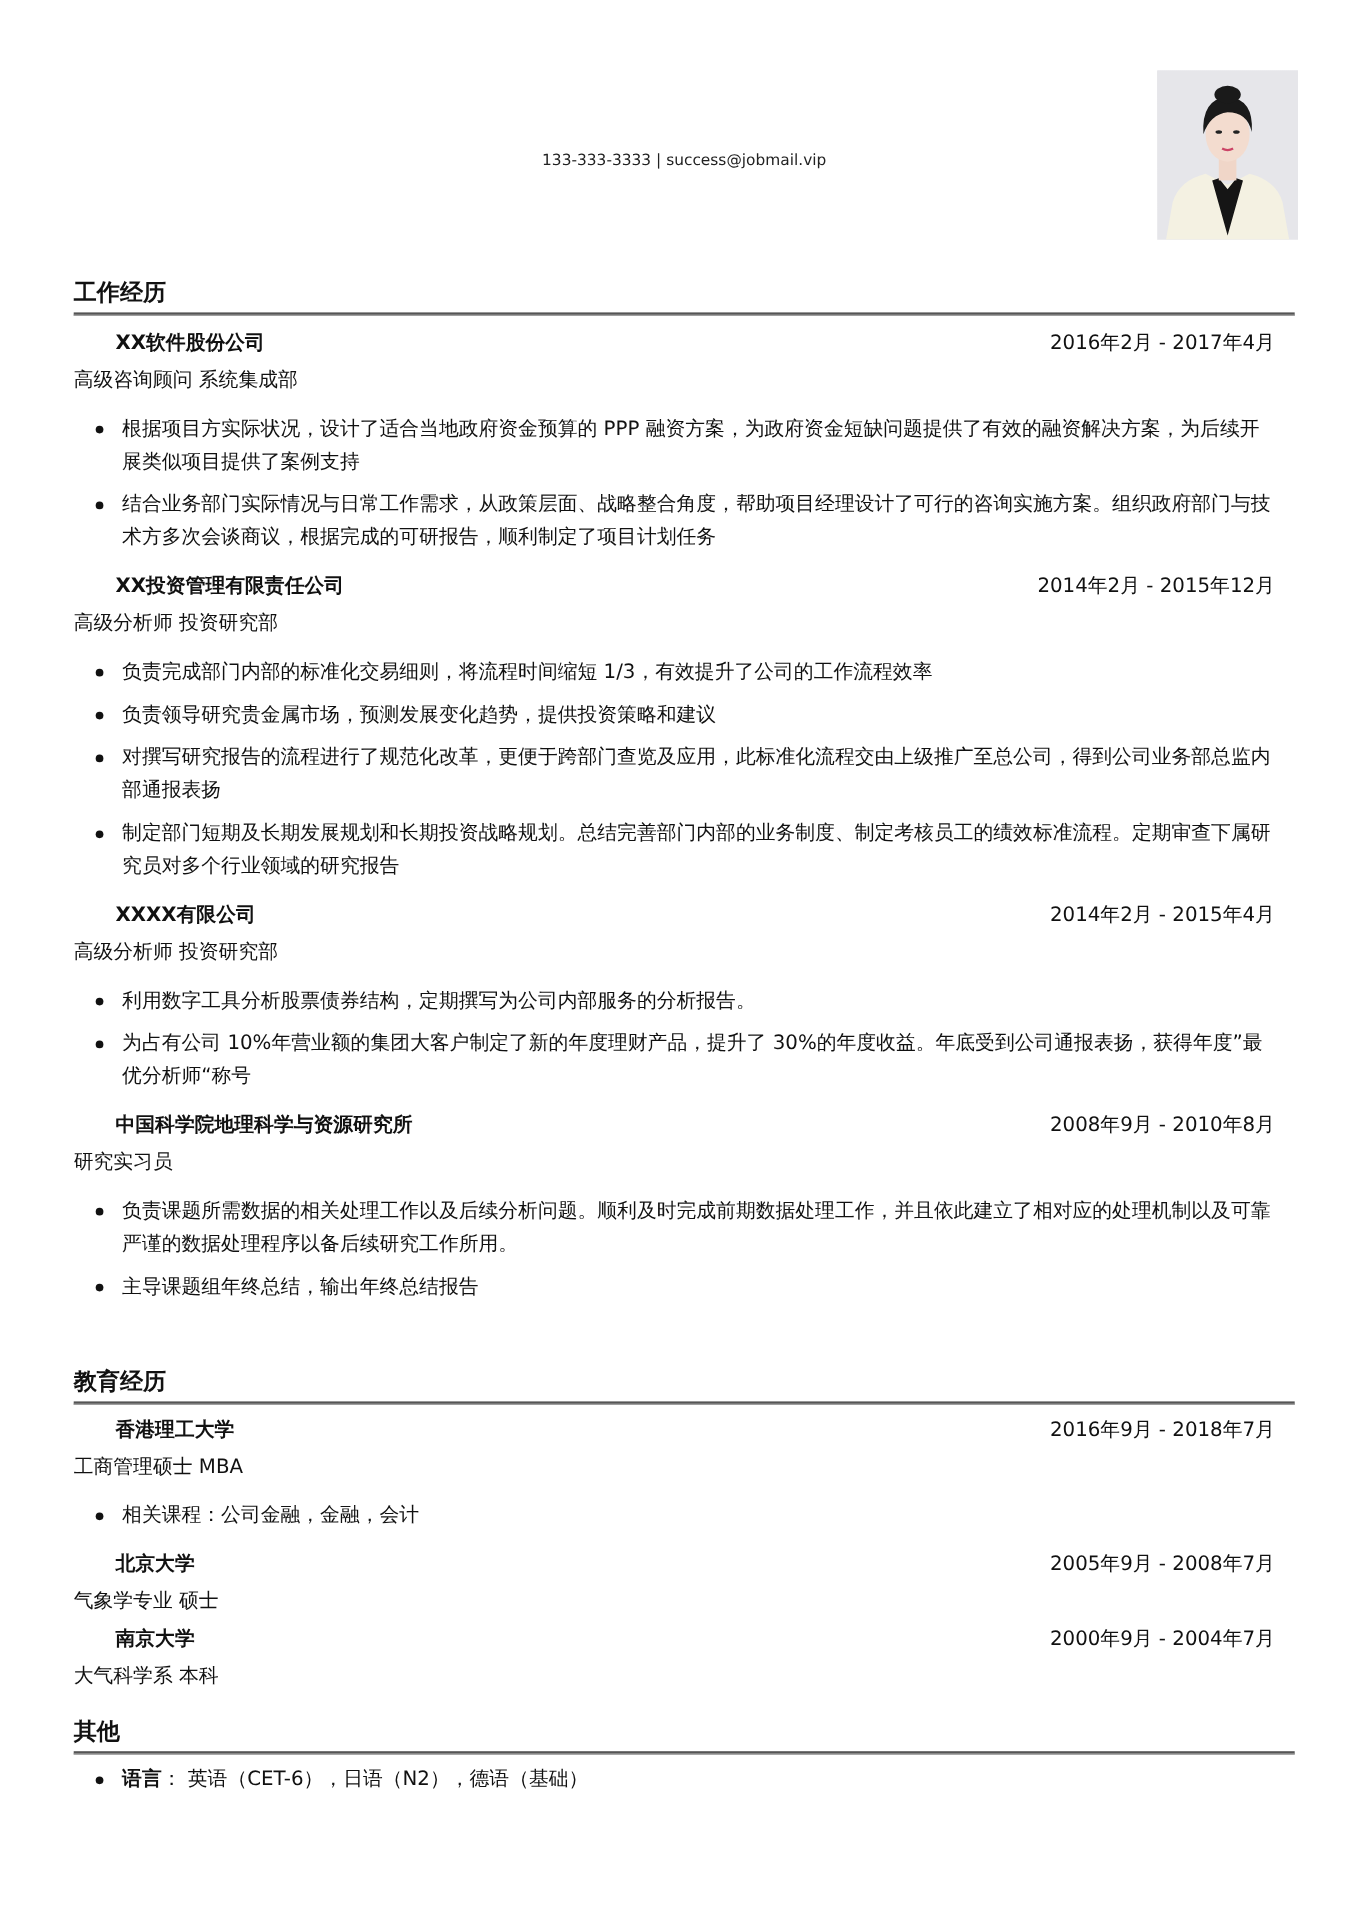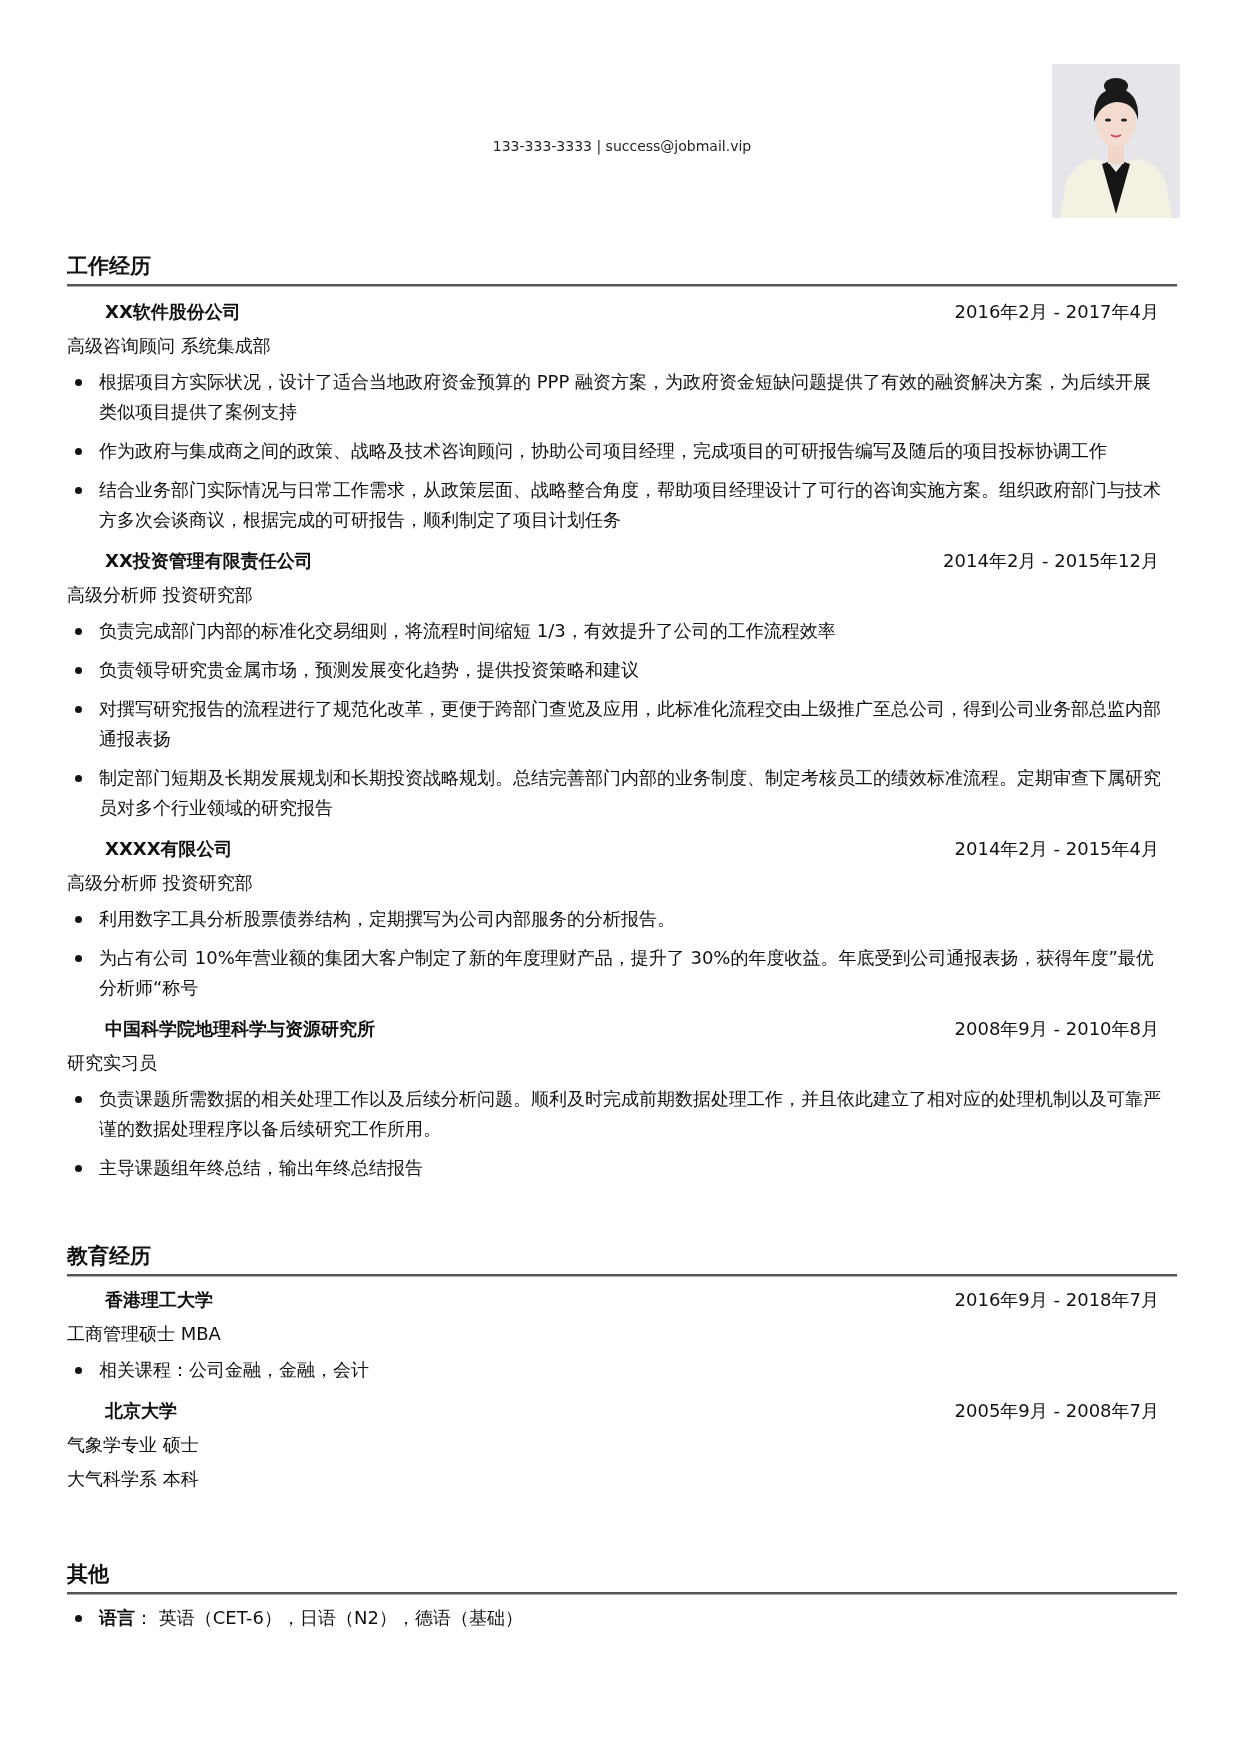--- a/index.html
+++ b/index.html
@@ -9,21 +9,21 @@
   .title { position:absolute; left:0; width:1110px; top:80px; text-align:right; font-size:22px; font-weight:bold; letter-spacing:1px; }
   .contact { position:absolute; left:0; width:1110px; top:138px; text-align:center; font-size:14px; color:#222; }
   .photo { position:absolute; left:985px; top:64px; width:128px; height:154px; background:linear-gradient(180deg,#e2e2e6 0%,#eeeef0 100%); overflow:hidden; }
   .section { position:absolute; left:0; width:1110px; }
   .sec-title { font-size:21px; font-weight:bold; height:36px; line-height:36px;margin-top:16px; }
   .rule { height:2px; background:#555; border-bottom:1px solid #aaa; }
   .row { position:relative; height:34px; line-height:34px; font-size:18px; }
   .row .org { font-weight:bold;margin-left:38px; }
   .row .date { position:absolute; right:18px; top:0; }
   .sub { height:34px; line-height:34px; font-size:18px; }
-  ul { margin:0; padding:0; list-style:none; }
+  ul { margin:12px; padding:0; list-style:none; }
   li { position:relative; padding-left:32px; font-size:18px; line-height:30px; margin:4px 0 9px 0; padding-right:10px; }
   li::before { content:""; position:absolute; left:8px; top:12px; width:7px; height:7px; border-radius:50%; background:#111; }
   .lbl { font-weight:bold; }
 </style>
 </head>
 <body>
 
 <div class="page">
 
   <div class="header">
@@ -47,21 +47,20 @@
 
   <div class="section" style="top:232px;">
     <div class="sec-title">工作经历</div>
     <div class="rule"></div>
 
     <div style="margin-top:8px;">
       <div class="row"><span class="org">XX软件股份公司</span><span class="date">2016年2月 - 2017年4月</span></div>
       <div class="sub">高级咨询顾问 系统集成部</div>
       <ul>
         <li>根据项目方实际状况，设计了适合当地政府资金预算的 PPP 融资方案，为政府资金短缺问题提供了有效的融资解决方案，为后续开展类似项目提供了案例支持</li>
-        <li>作为政府与集成商之间的政策、战略及技术咨询顾问，协助公司项目经理，完成项目的可研报告编写及随后的项目投标协调工作</li>
         <li>结合业务部门实际情况与日常工作需求，从政策层面、战略整合角度，帮助项目经理设计了可行的咨询实施方案。组织政府部门与技术方多次会谈商议，根据完成的可研报告，顺利制定了项目计划任务</li>
       </ul>
     </div>
 
     <div>
       <div class="row"><span class="org">XX投资管理有限责任公司</span><span class="date">2014年2月 - 2015年12月</span></div>
       <div class="sub">高级分析师 投资研究部</div>
       <ul>
         <li>负责完成部门内部的标准化交易细则，将流程时间缩短 1/3，有效提升了公司的工作流程效率</li>
         <li>负责领导研究贵金属市场，预测发展变化趋势，提供投资策略和建议</li>
@@ -98,20 +97,21 @@
       <div class="sub">工商管理硕士 MBA</div>
       <ul>
         <li>相关课程：公司金融，金融，会计</li>
       </ul>
     </div>
     <div>
       <div class="row"><span class="org">北京大学</span><span class="date">2005年9月 - 2008年7月</span></div>
       <div class="sub">气象学专业 硕士</div>
     </div>
     <div>
+      <div class="row"><span class="org">南京大学</span><span class="date">2000年9月 - 2004年7月</span></div>
       <div class="sub">大气科学系 本科</div>
     </div>
   </div>
 
   <div class="section" style="top:1540px;">
     <div class="sec-title">其他</div>
     <div class="rule"></div>
     <ul style="margin-top:8px;">
       <li><span class="lbl">语言</span><span>： </span><span>英语（CET-6），日语（N2），德语（基础）</span></li>
     </ul>

